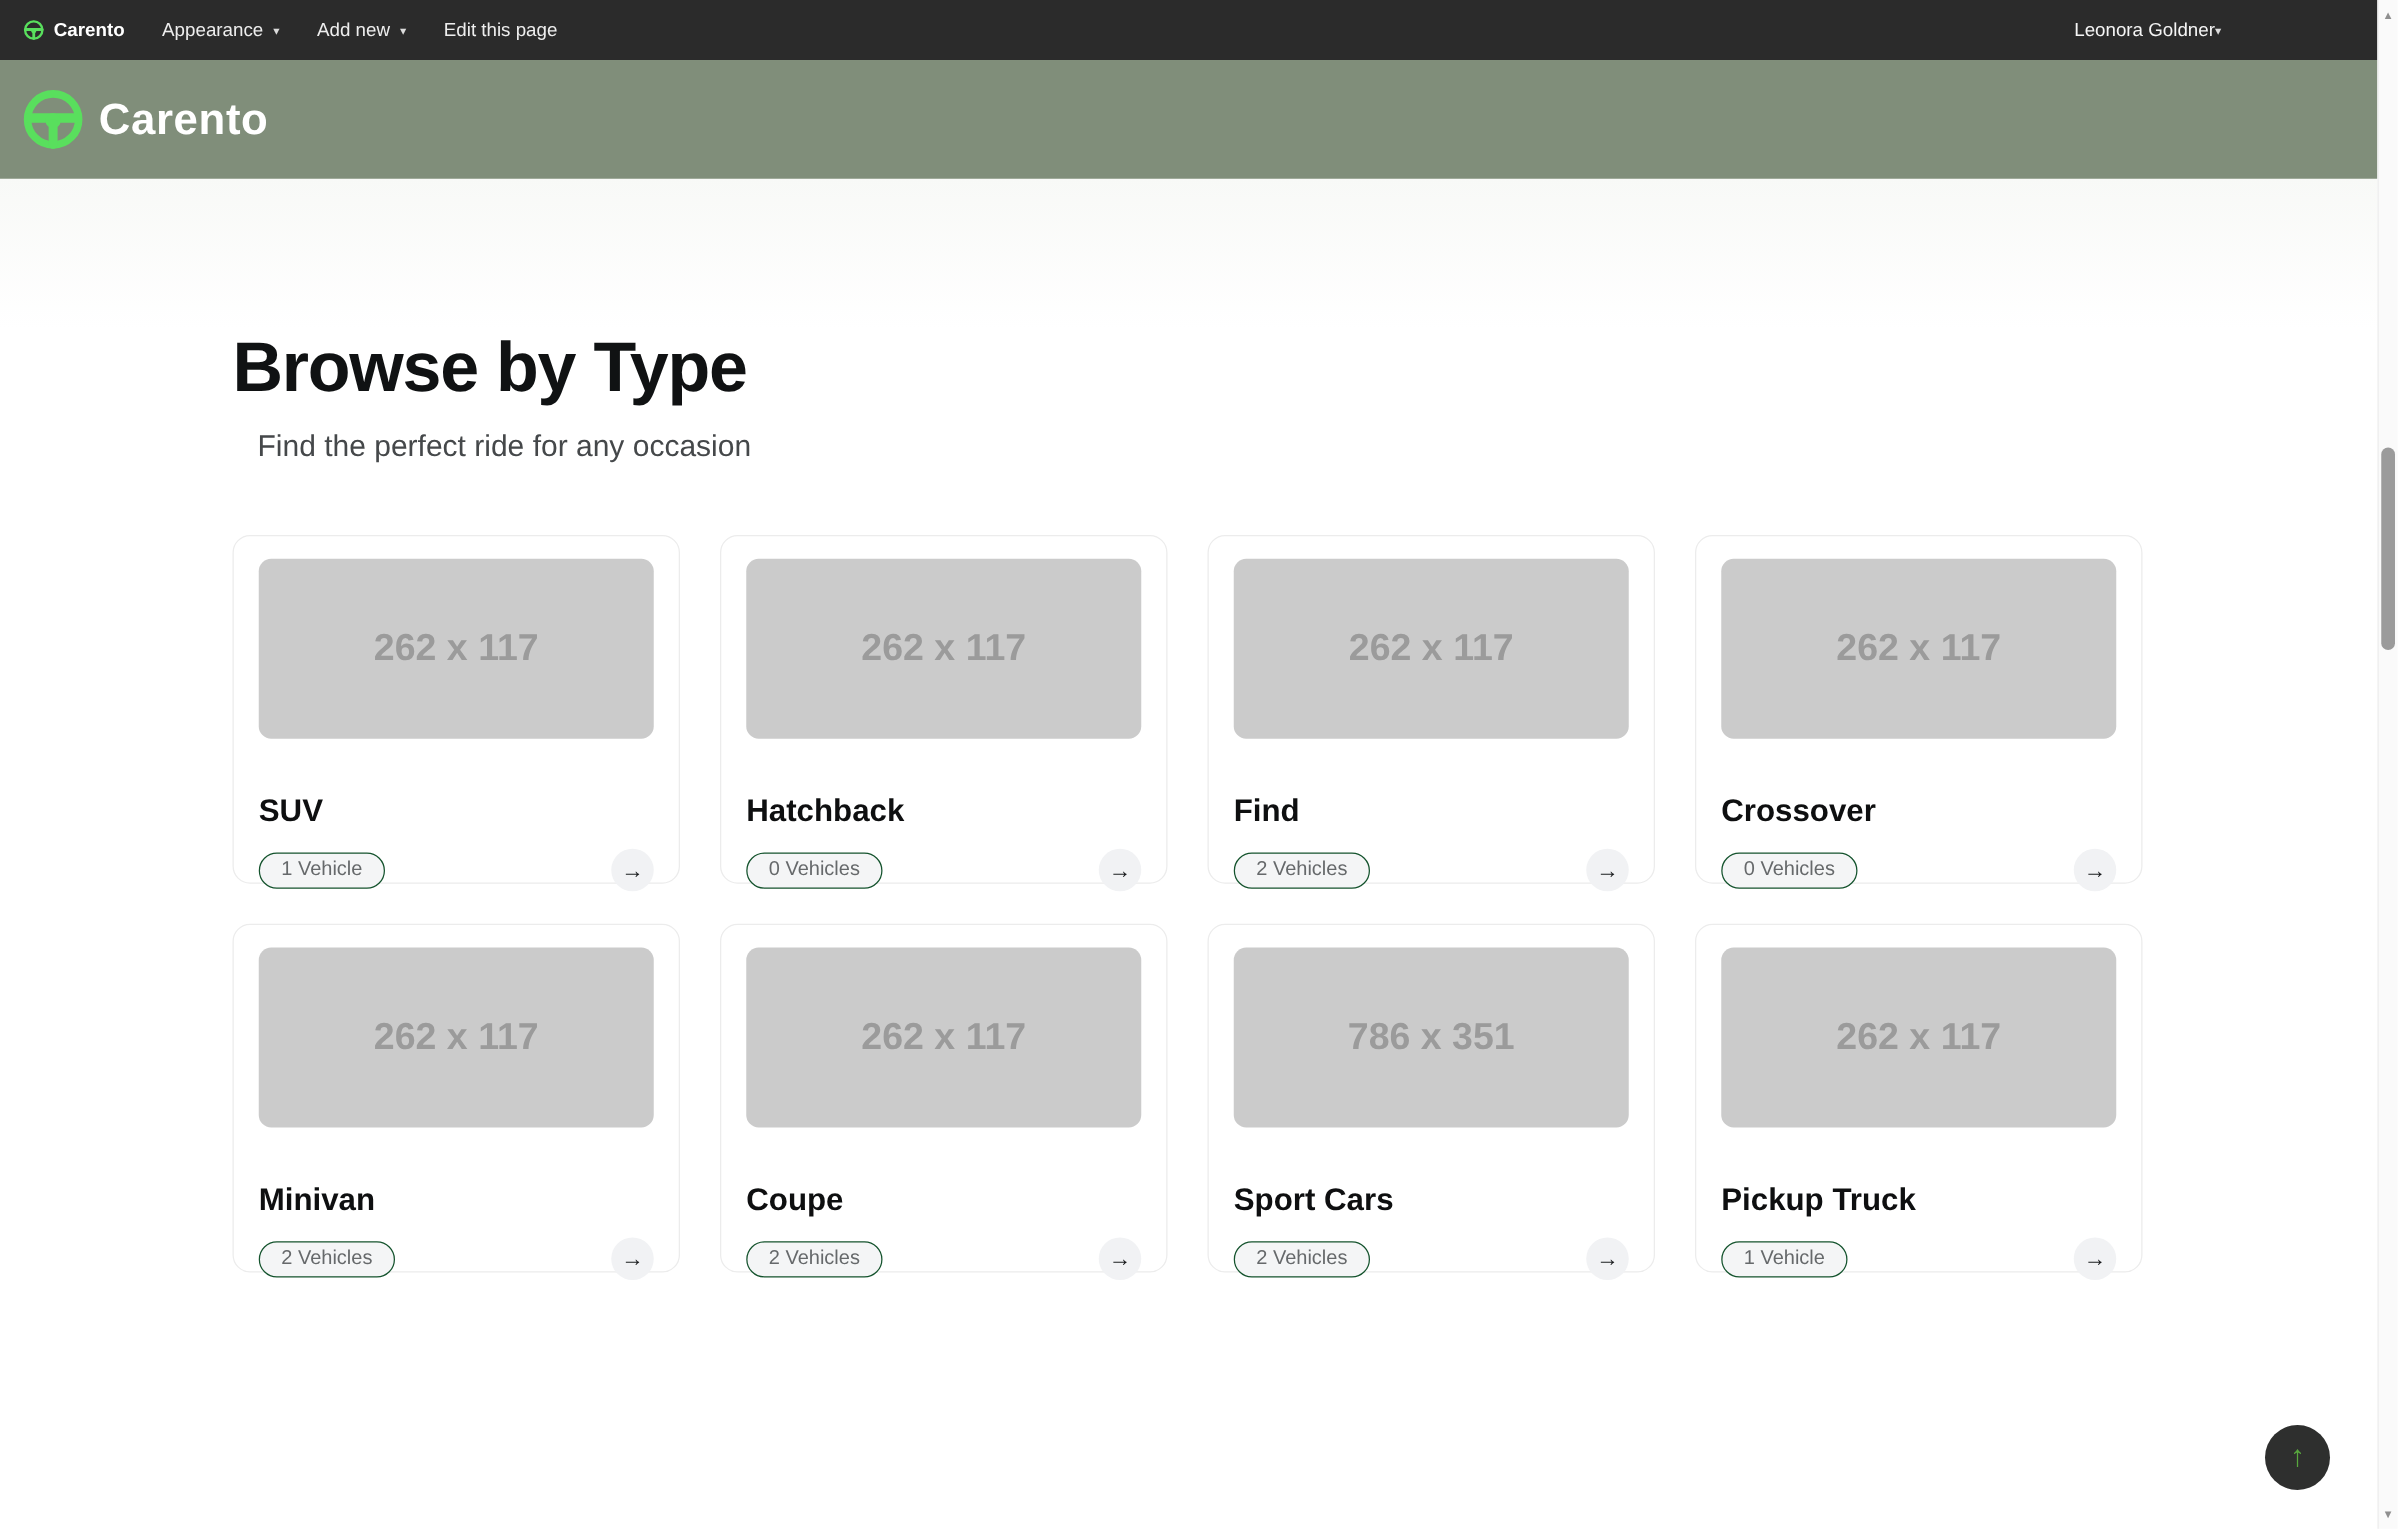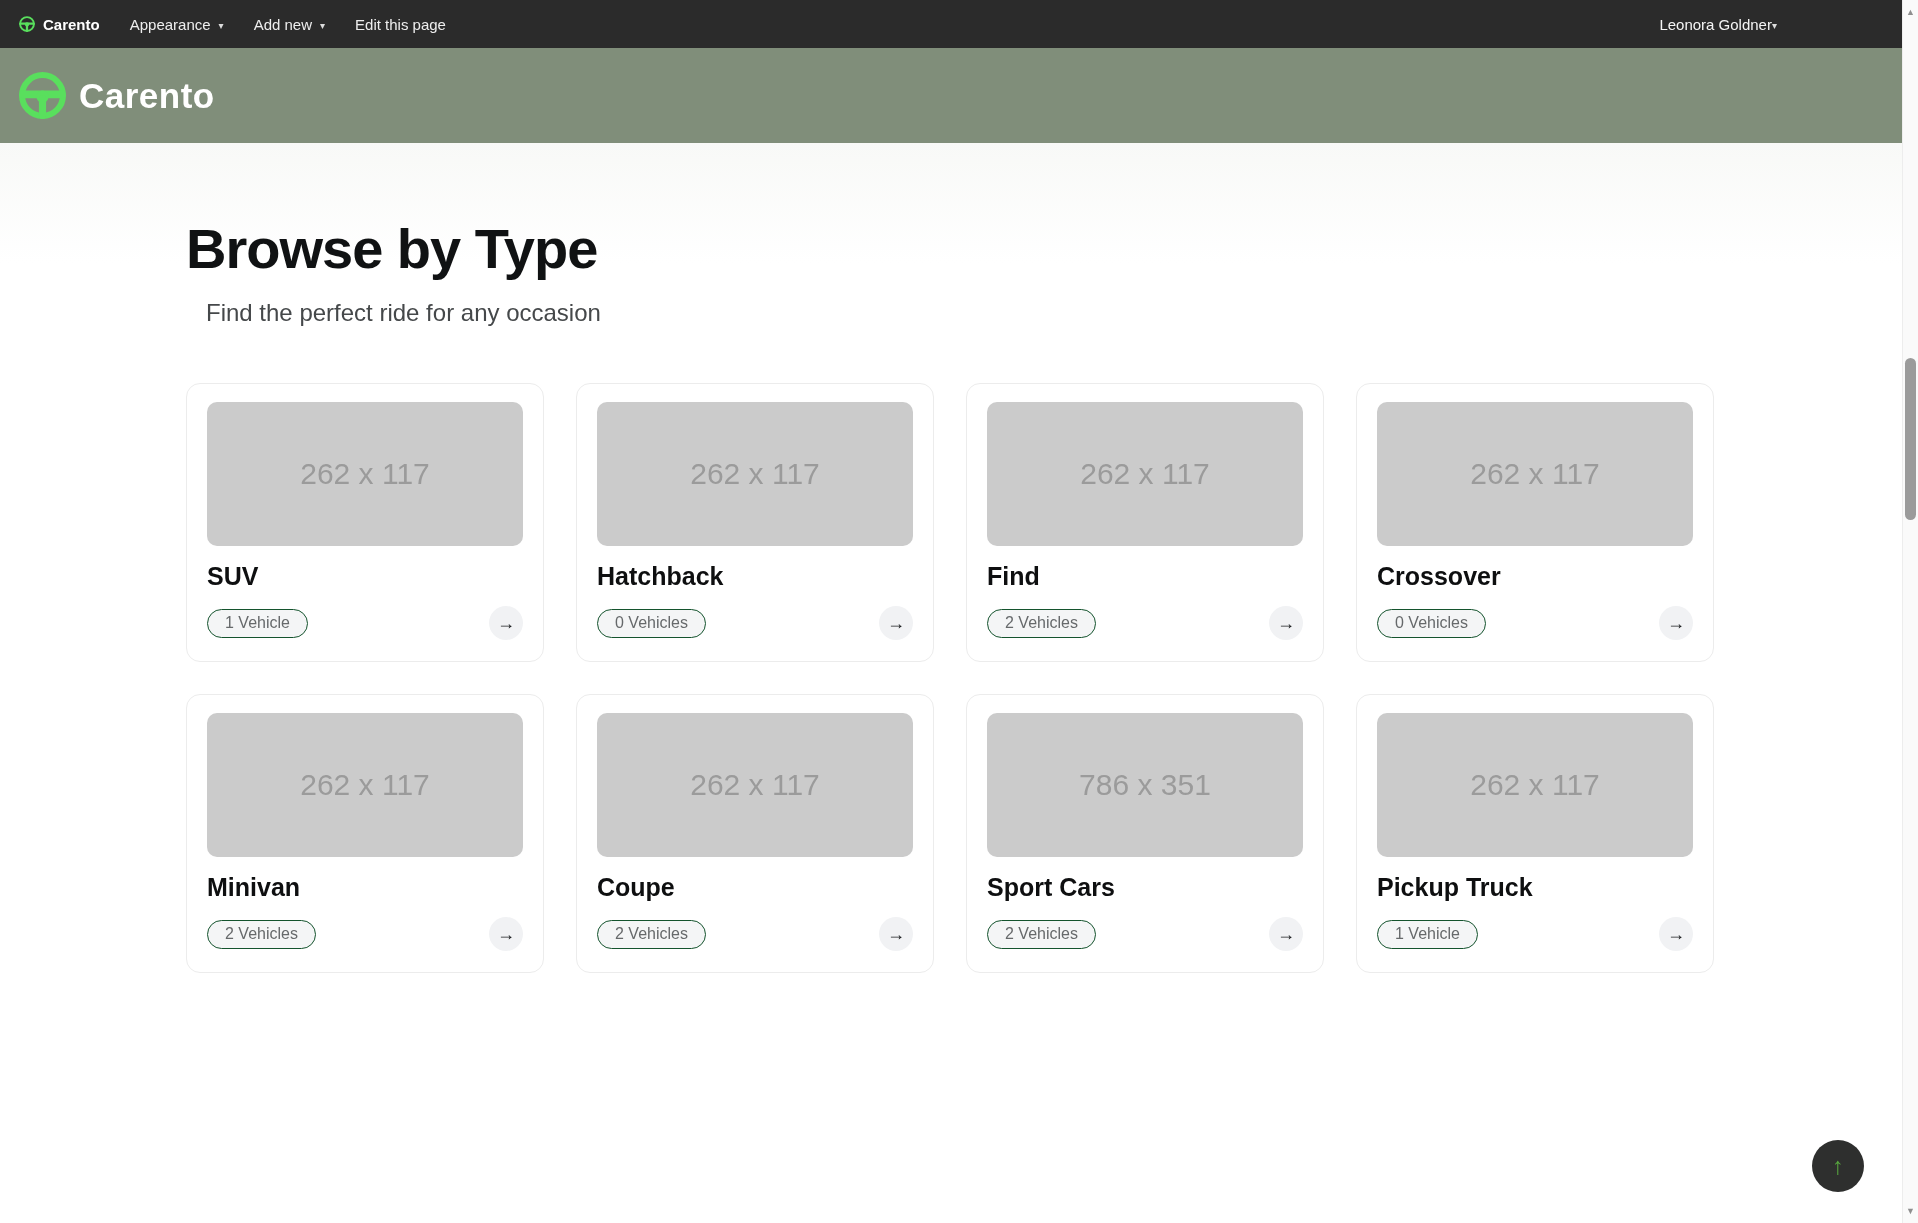--- a/index.html
+++ b/index.html
@@ -32,34 +32,34 @@
              border-radius:16px; font-family:inherit; font-size:19px;
              font-weight:700; color:#17191b; cursor:pointer; margin-right:20px; }
   .btn-grid { width:53px; height:53px; border:none; border-radius:14px;
               background:#82BA43; display:flex; align-items:center;
               justify-content:center; cursor:pointer; }
 
   
   .main { position:absolute; top:143px; left:0; width:1902px; height:1080px;
           background:linear-gradient(180deg,#f8f9f7 0%,#ffffff 120px); }
   .container { width:1530px; margin:0 auto; }
-  .section-head { padding-top:73px; }
+  .section-head { padding-top:118px; }
   .page-title { font-size:56px; font-weight:800; color:#101213;
                 letter-spacing:-1px; }
   .page-subtitle { margin-top:18px; font-size:24px; color:#45484a;margin-left:20px; }
 
   .grid { margin-top:56px; display:grid; grid-template-columns:repeat(4,358px);
           column-gap:32px; row-gap:32px; }
   .card { width:358px; height:279px; background:#fff; border:1px solid #ececec;
           border-radius:14px; padding:18px 20px 14px 20px; cursor:pointer; }
   .thumb { width:100%; height:144px; background:#cbcbcb; border-radius:10px;
            display:flex; align-items:center; justify-content:center; }
-  .thumb-text { color:#9b9b9b; font-size:30px; font-weight:normal;
+  .thumb-text { color:#9b9b9b; font-size:30px; font-weight:bold;
                 letter-spacing:0; }
-  .card-title { margin-top:16px; font-size:25px; font-weight:700; color:#0e0f10; }
+  .card-title { margin-top:44px; font-size:25px; font-weight:700; color:#0e0f10; }
   .card-foot { margin-top:15px; display:flex; align-items:center;
                justify-content:space-between; }
   .badge { height:29px; padding:0 17px; display:inline-flex; align-items:center;
            background:#f4f5f6; border:1px solid #14532d; border-radius:999px;
            font-size:16px; color:#66696b; cursor:pointer; }
   .arrow-btn { width:34px; height:34px; border-radius:50%; background:#f1f2f4;
                border:none; display:flex; align-items:center; justify-content:center;
                font-size:18px; color:#17191b; cursor:pointer; font-family:inherit; }
 
   

